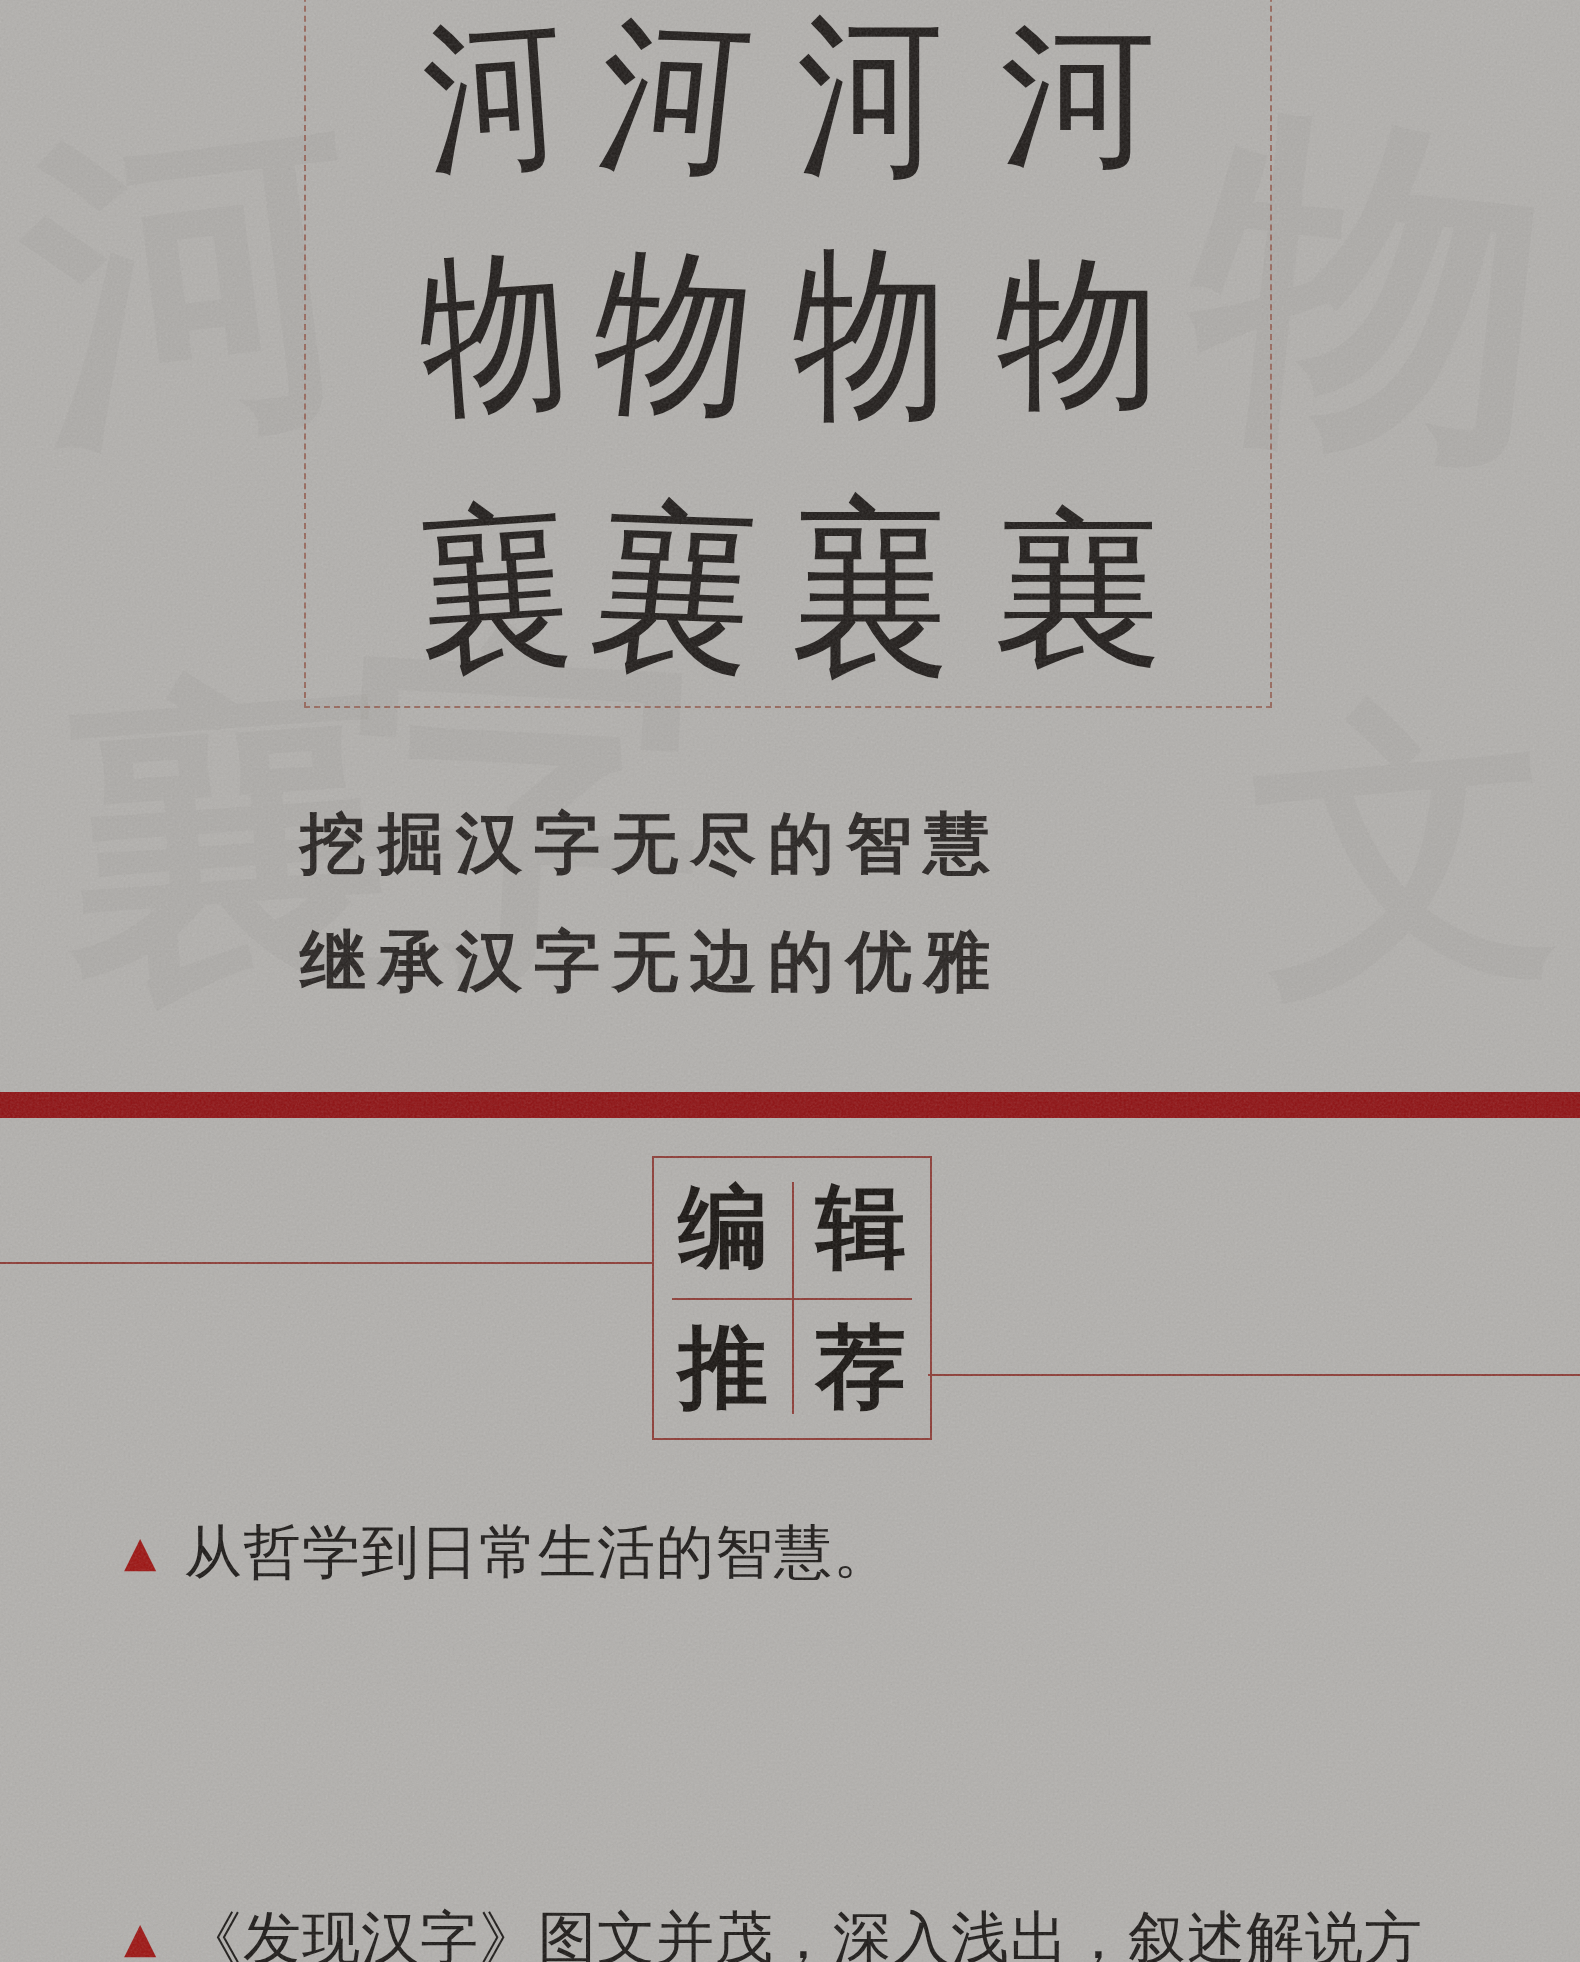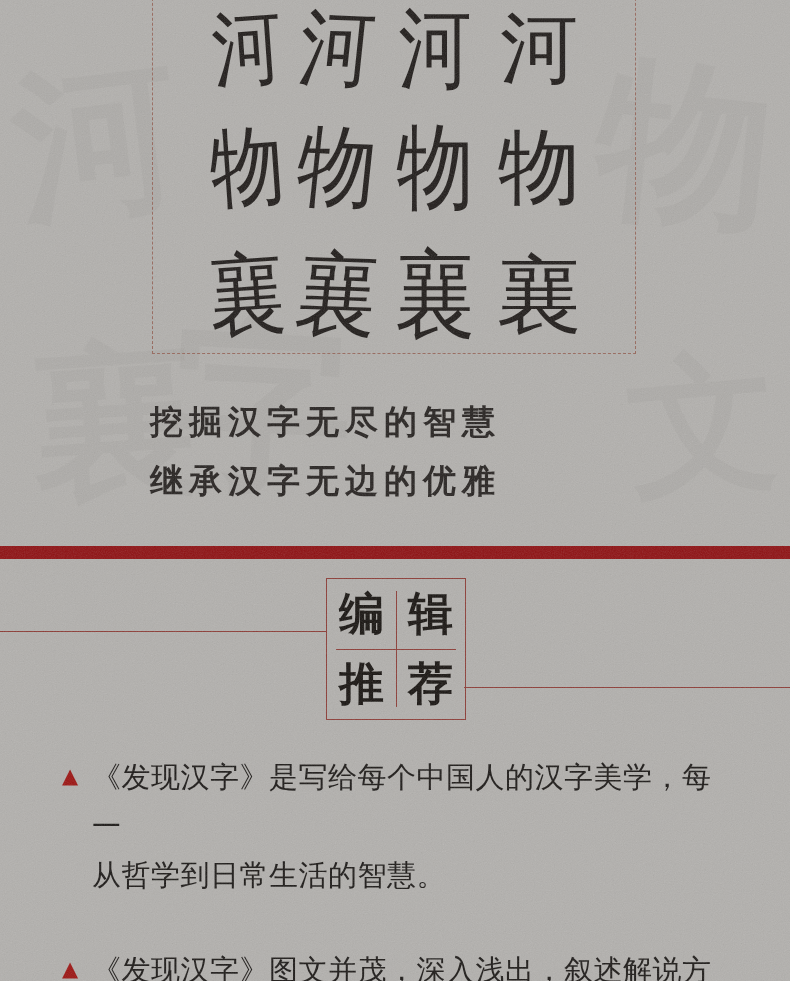--- a/index.html
+++ b/index.html
@@ -98,21 +98,20 @@
   <div class="cross-h"></div>
   <span class="q">编</span>
   <span class="q">辑</span>
   <span class="q">推</span>
   <span class="q">荐</span>
 </div>
 
 <div class="bullet b1">
   <span class="marker">▲</span>
   <div class="text">
-    <div>《发现汉字》是写给每个中国人的汉字美学，每一</div>
     <div>从哲学到日常生活的智慧。</div>
   </div>
 </div>
 
 <div class="bullet b2">
   <span class="marker">▲</span>
   <div class="text">
     <div>《发现汉字》图文并茂，深入浅出，叙述解说方式</div>
   </div>
 </div>

